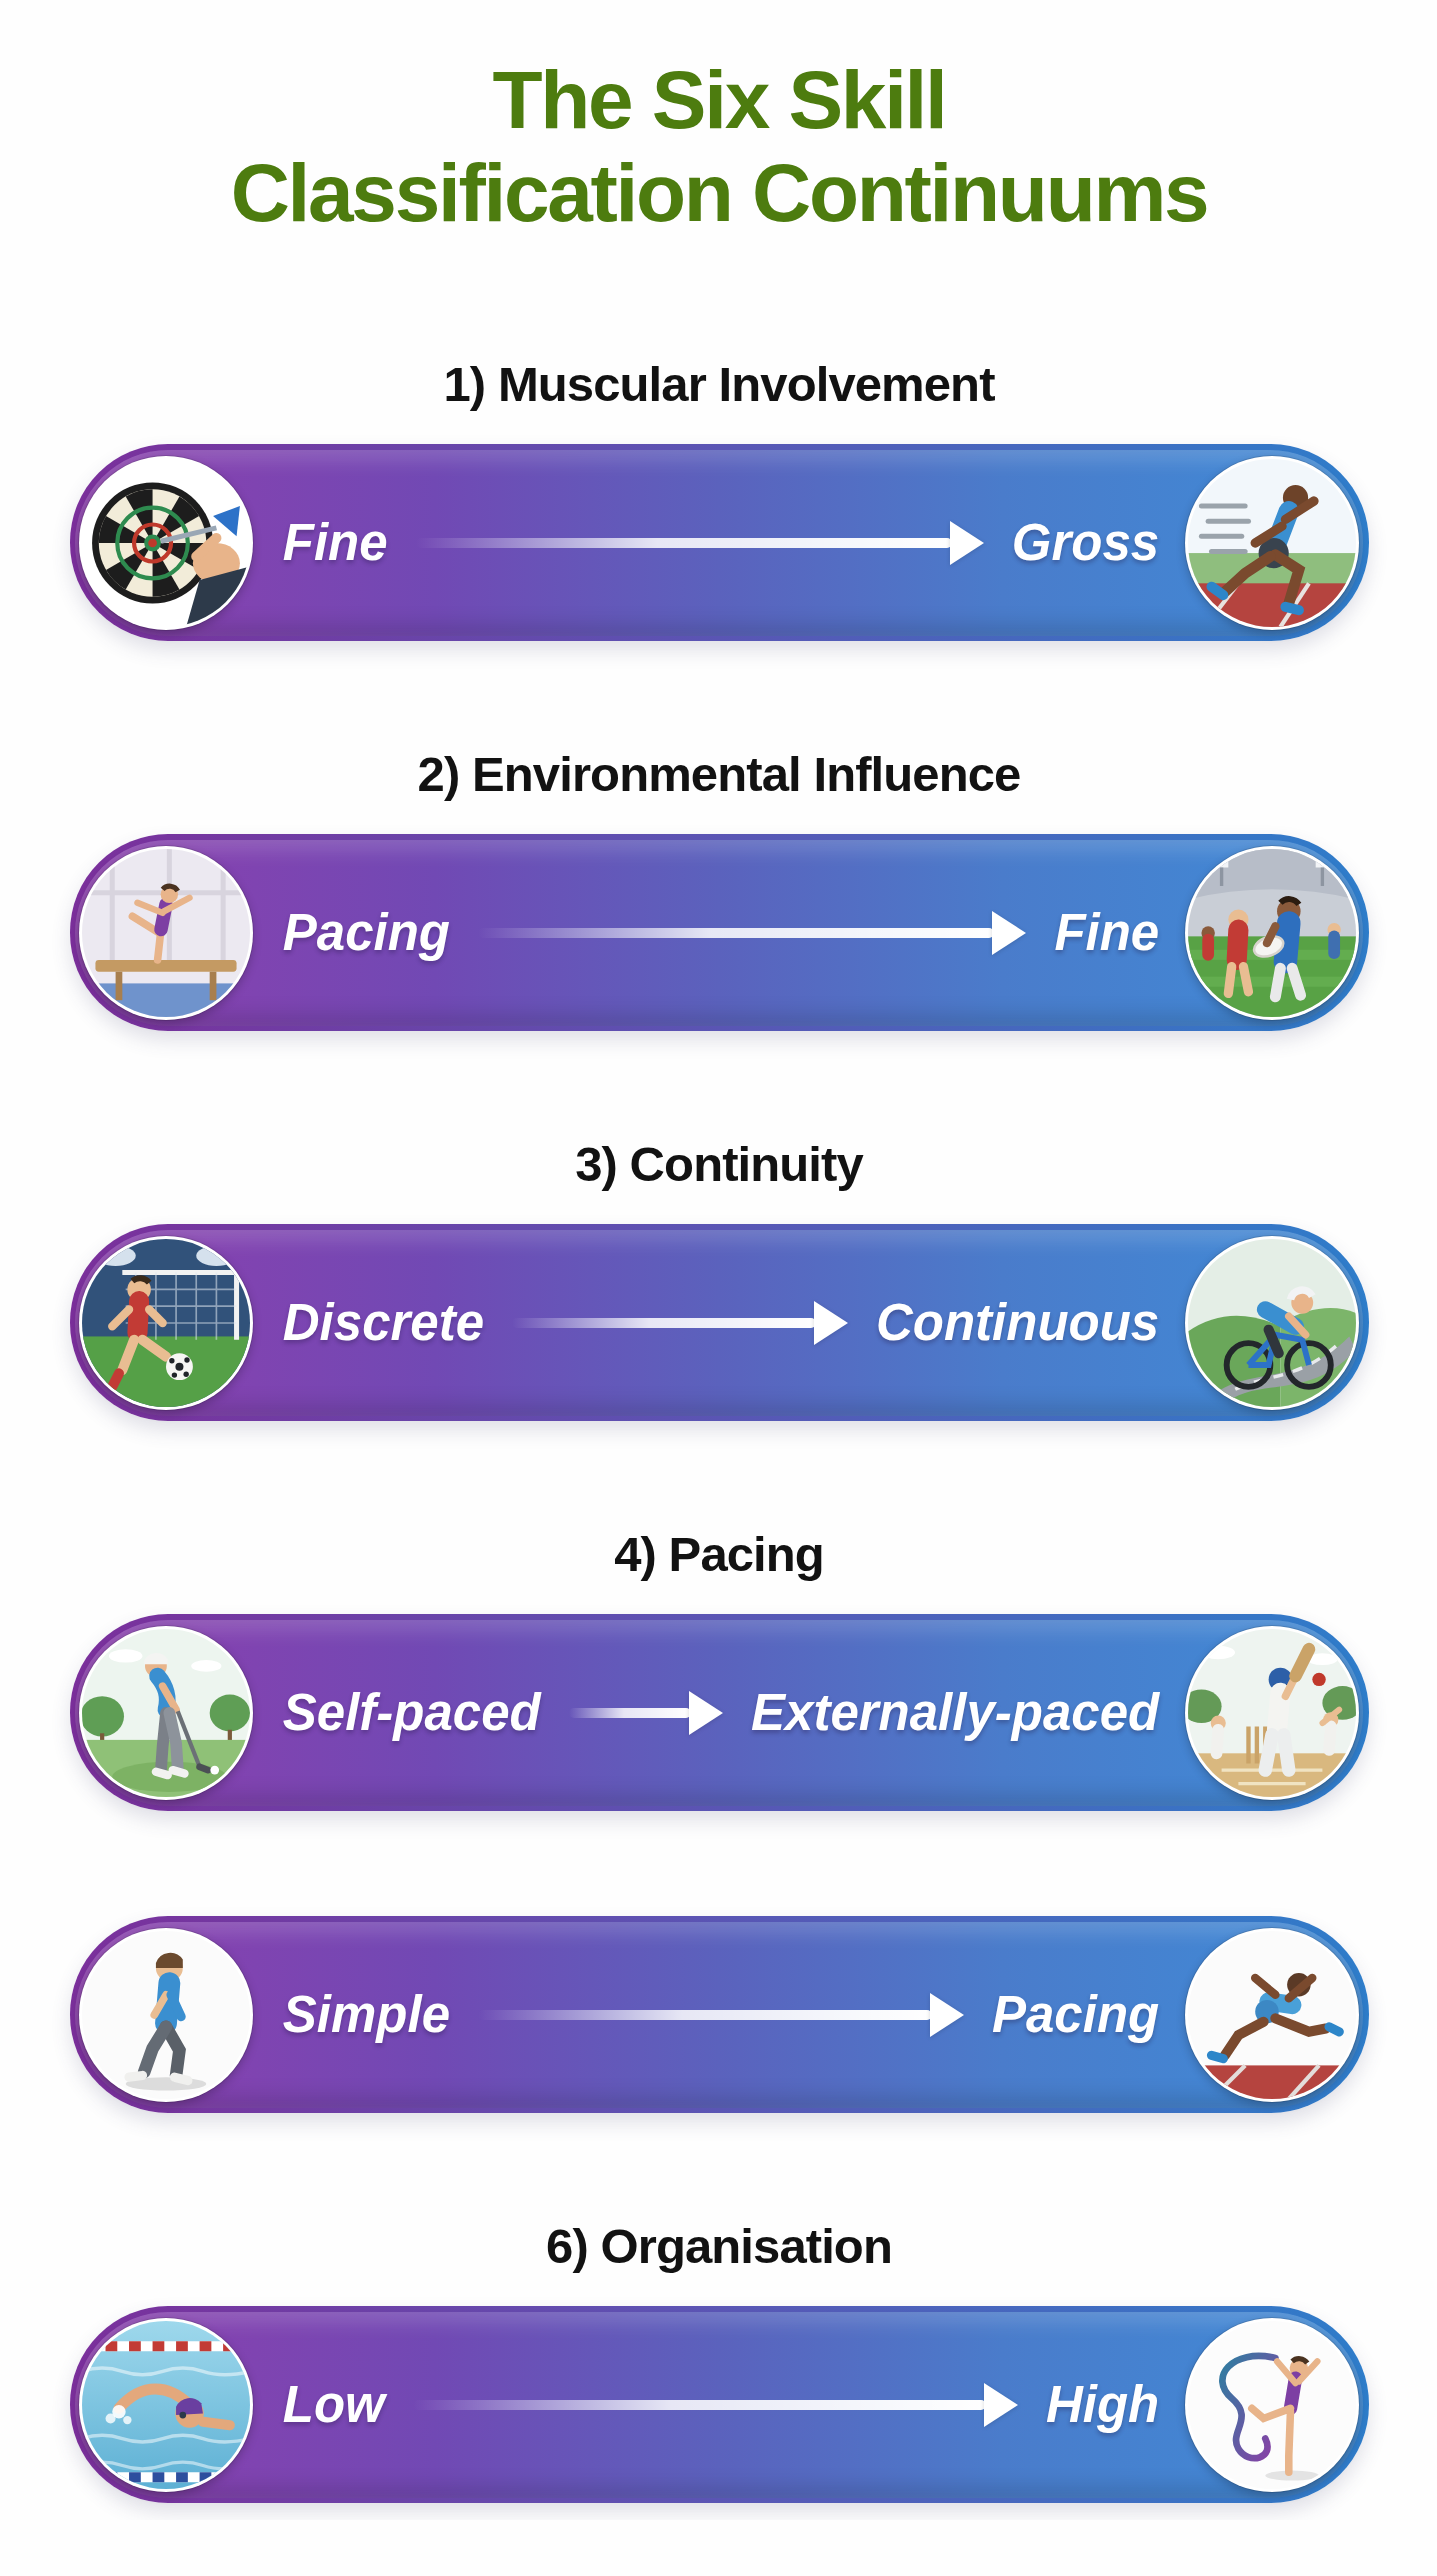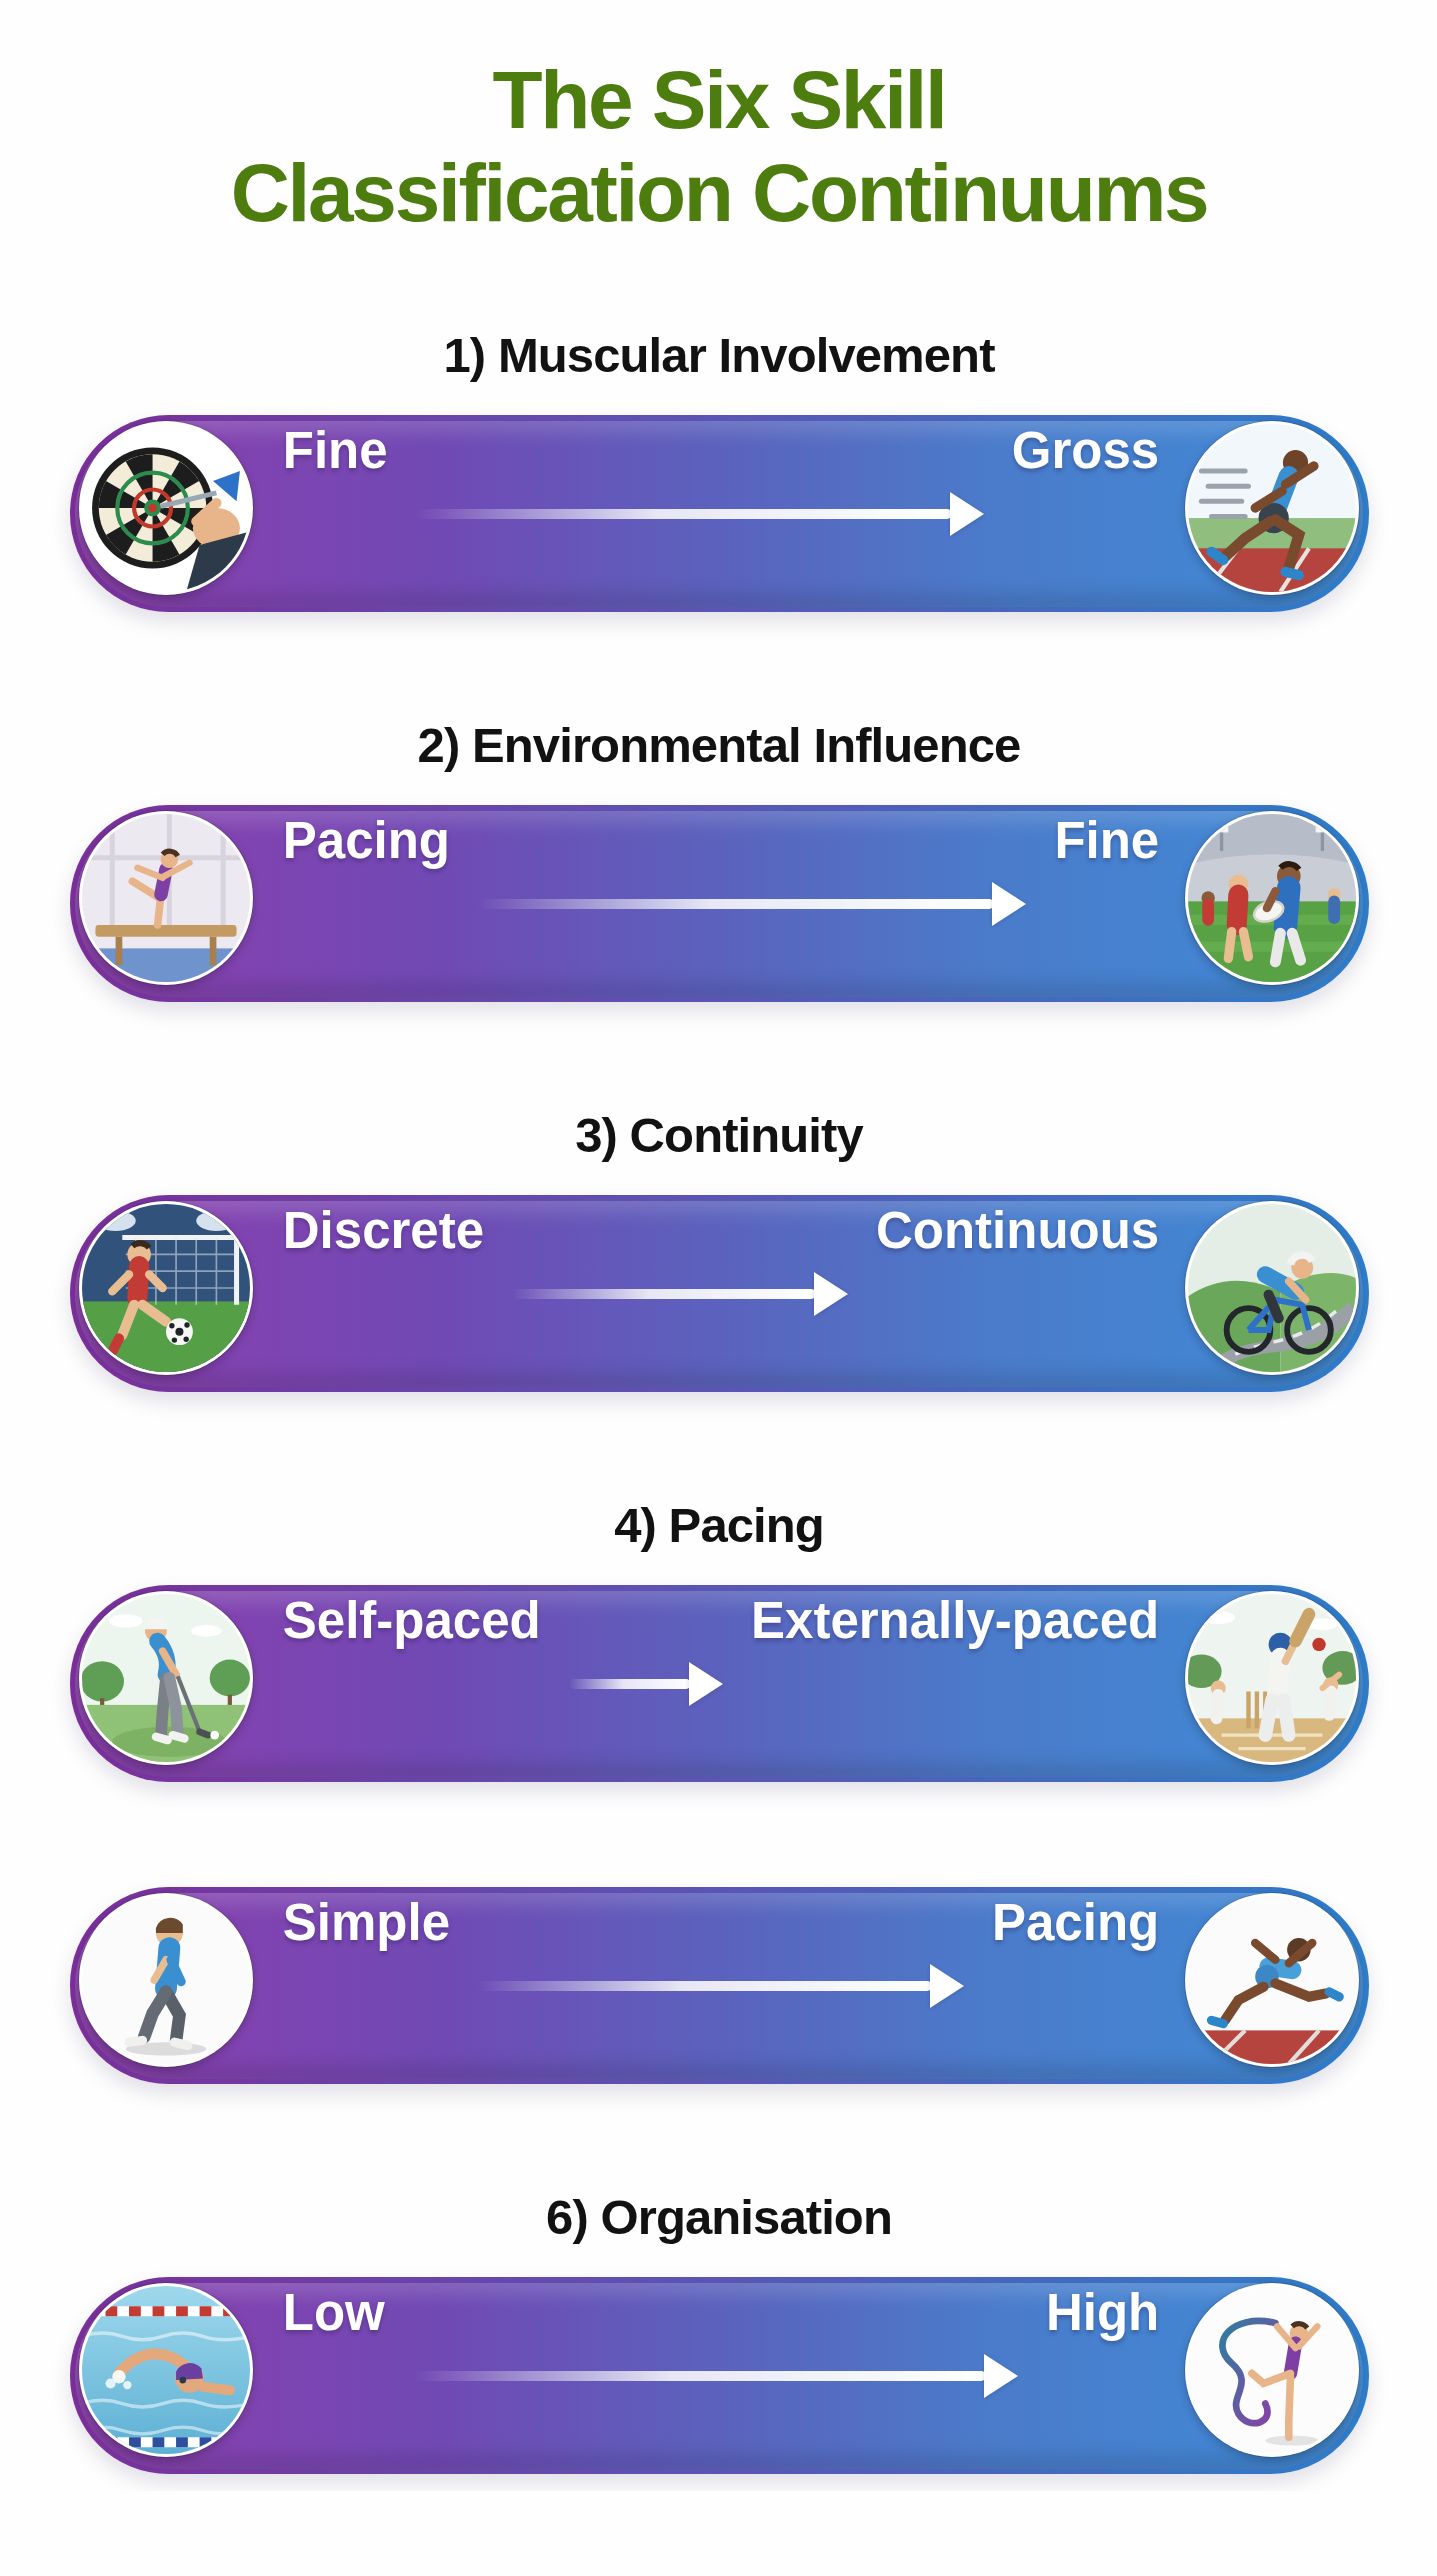--- a/index.html
+++ b/index.html
@@ -15,21 +15,21 @@
   .title {
     text-align:center;
     font-size:82px;
     line-height:1.13;
     font-weight:800;
     letter-spacing:-2.3px;
     color:#4d7c0f;
   }
 
   .row { margin-top:105px; }
-  .row.first { margin-top:88px; }
+  .row.first { margin-top:117px; }
 
   .row-heading {
     text-align:center;
     font-size:49px;
     font-weight:800;
     letter-spacing:-0.9px;
     color:#121212;
     margin:0 0 32px 0;
   }
 
@@ -39,22 +39,24 @@
     margin:0 auto;
     border-radius:98px;
     padding:5.6px;
     background:linear-gradient(90deg,#7b2f9b 0%,#5a55b4 50%,#2e7dca 100%);
     box-shadow:0 9.4px 19px rgba(70,70,110,.16);
   }
   .bar-inner {
     height:100%;
     border-radius:93px;
     display:flex;
+    align-items:center;
     background:linear-gradient(90deg,#8d3fae 0%,#7149b4 28%,#5b62bd 50%,#4a7ccb 72%,#3f8bd7 100%);
     box-shadow:inset 0 9.4px 20.6px rgba(255,255,255,.18), inset 0 -11.2px 20.6px rgba(0,0,0,.14);
+    font-style:italic;
   }
 
   .icon {
     width:174px; height:174px;
     flex:none;
     border-radius:50%;
     overflow:hidden;
     border:3.7px solid rgba(255,255,255,.92);
     background:#fff;
     box-shadow:0 0 0 0.9px rgba(0,0,0,.12), 0 3.7px 9.4px rgba(0,0,0,.22);

